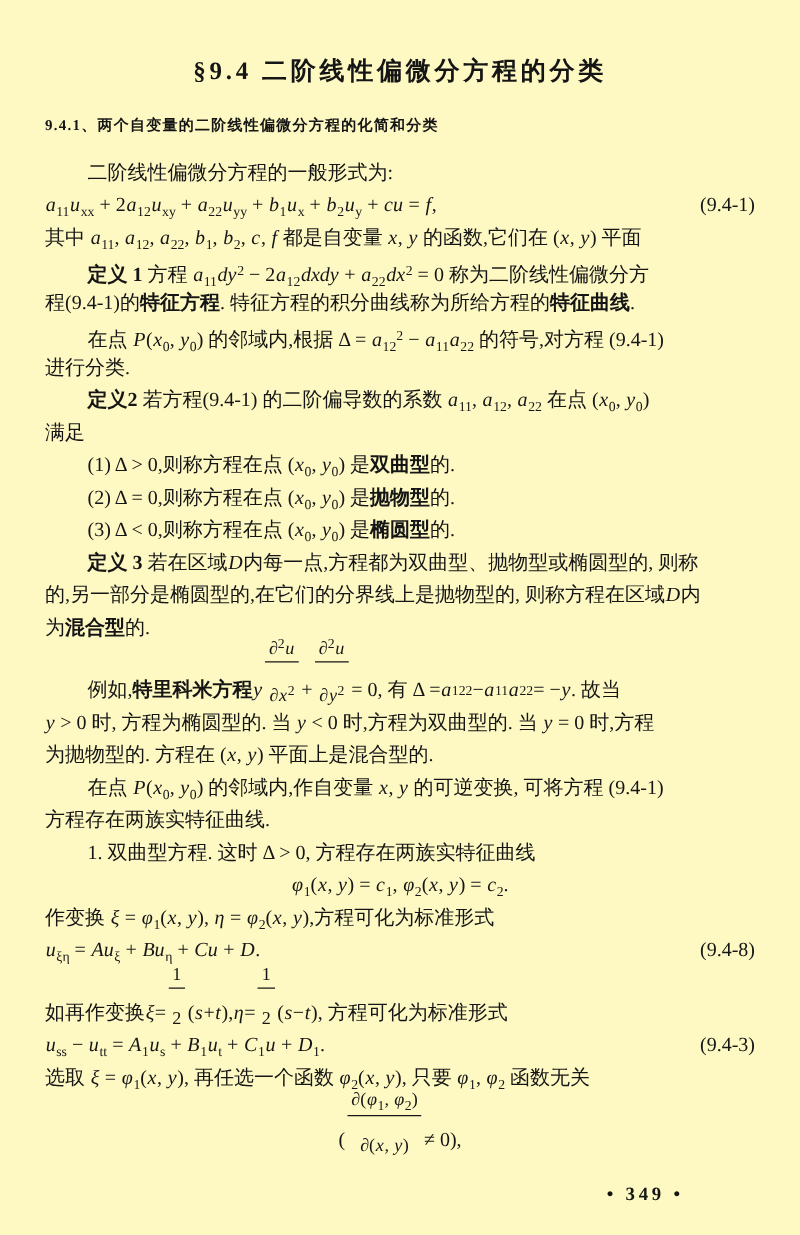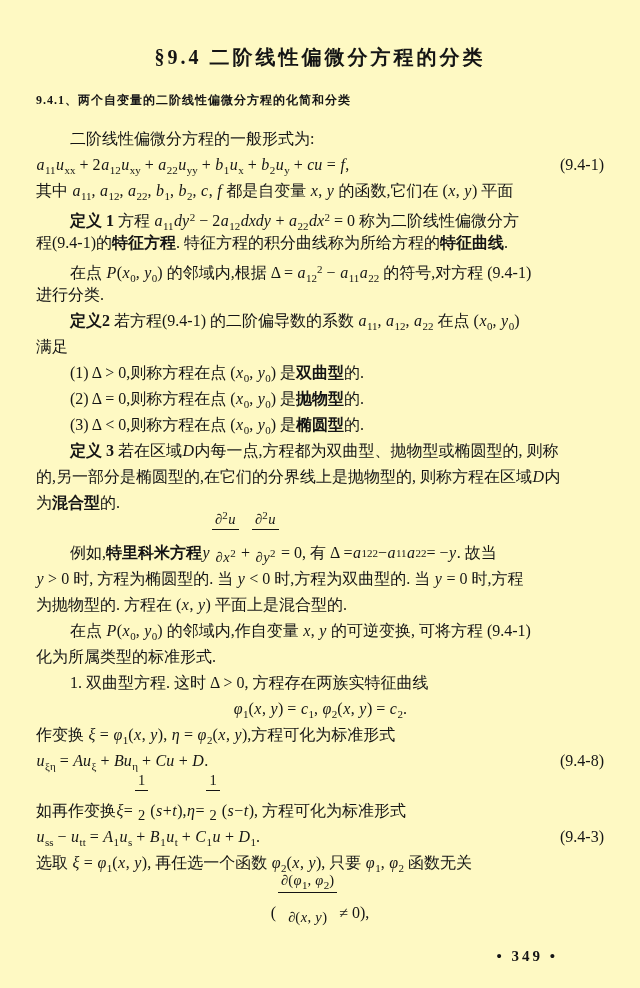--- a/index.html
+++ b/index.html
@@ -40,21 +40,21 @@
   sup{font-size:11px;vertical-align:0.45em;}
   i{font-style:italic;padding:0 0.5px;}
   .frac{
     display:inline-flex;flex-direction:column;
     text-align:center;vertical-align:middle;
     line-height:1.1;font-size:14.5px;margin:0 2px;
   }
   .frac .num{display:block;border-bottom:1.3px solid #151515;padding:0 3px 1px 3px;}
   .frac .den{display:block;padding:1px 3px 0 3px;margin-top:16px;}
   .page-number{
-    position:absolute;right:82px;top:948px;
+    position:absolute;right:93px;top:948px;
     font-size:15px;font-weight:bold;letter-spacing:3px;
   }
 </style>
 </head>
 <body>
 
 <div class="page" style="background: #fef9c3; color: rgb(21, 21, 21);">
   <div class="content">
 
     <div class="title">§9.4  二阶线性偏微分方程的分类</div>
@@ -83,21 +83,21 @@
     <div class="line indent tall">例如,<b>特里科米方程</b>  <i>y</i> <span class="frac">
           <span class="num">∂<sup>2</sup><i>u</i></span>
           <span class="den">∂<i>x</i><sup>2</sup></span>
         </span> + <span class="frac">
           <span class="num">∂<sup>2</sup><i>u</i></span>
           <span class="den">∂<i>y</i><sup>2</sup></span>
         </span> = 0, 有 Δ = <i>a</i><sub>12</sub><sup>2</sup> − <i>a</i><sub>11</sub><i>a</i><sub>22</sub> = − <i>y</i>. 故当</div>
     <div class="line"><i>y</i> &gt; 0 时, 方程为椭圆型的. 当 <i>y</i> &lt; 0 时,方程为双曲型的. 当 <i>y</i> = 0 时,方程</div>
     <div class="line">为抛物型的. 方程在 (<i>x</i>, <i>y</i>) 平面上是混合型的.</div>
     <div class="line indent">在点 <i>P</i>(<i>x</i><sub>0</sub>, <i>y</i><sub>0</sub>) 的邻域内,作自变量 <i>x</i>, <i>y</i> 的可逆变换, 可将方程 (9.4-1)</div>
-    <div class="line">化为所属类型的标准形式.</div>
+    <div class="line">方程存在两族实特征曲线.</div>
     <div class="line indent">1. 双曲型方程. 这时 Δ &gt; 0, 方程存在两族实特征曲线</div>
     <div class="line center"><i>φ</i><sub>1</sub>(<i>x</i>, <i>y</i>) = <i>c</i><sub>1</sub>, <i>φ</i><sub>2</sub>(<i>x</i>, <i>y</i>) = <i>c</i><sub>2</sub>.</div>
     <div class="line">作变换 <i>ξ</i> = <i>φ</i><sub>1</sub>(<i>x</i>, <i>y</i>), <i>η</i> = <i>φ</i><sub>2</sub>(<i>x</i>, <i>y</i>),方程可化为标准形式</div>
 
     <div class="eq">
       <span><i>u</i><sub>ξη</sub> = <i>Au</i><sub>ξ</sub> + <i>Bu</i><sub>η</sub> + <i>Cu</i> + <i>D</i>.</span>
       <span class="tag">(9.4-8)</span>
     </div>
 
     <div class="line tall">如再作变换 <i>ξ</i> = <span class="frac">

